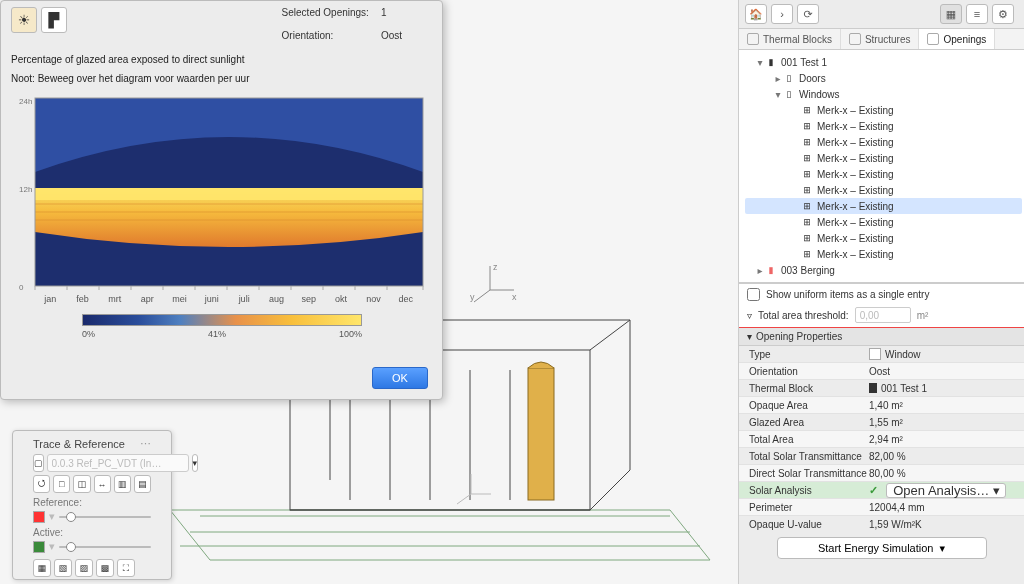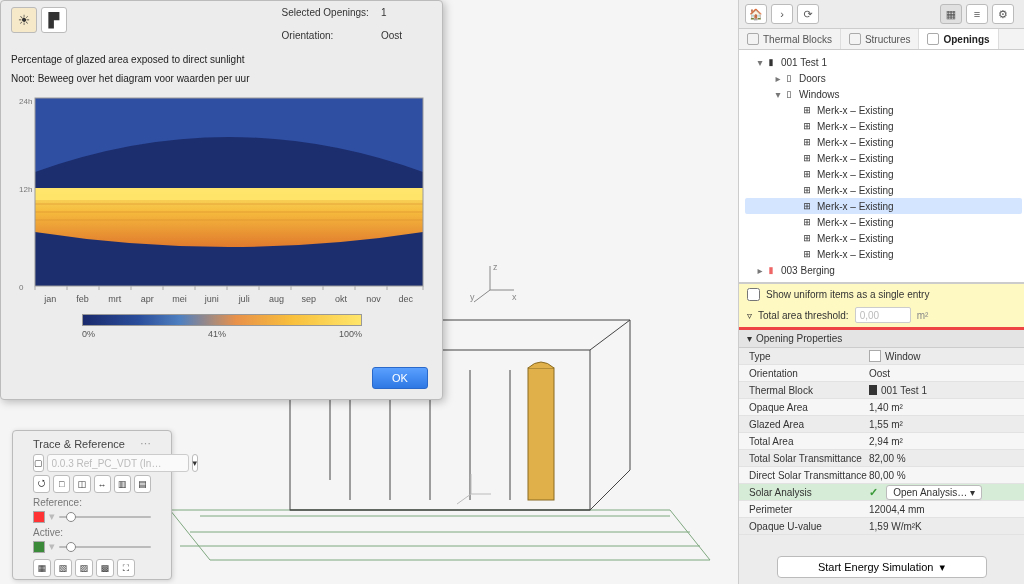--- a/index.html
+++ b/index.html
@@ -73,52 +73,52 @@
     position:absolute; right:0; top:0; width:286px; height:584px;
     background:#ececec; border-left:1px solid #ccc; display:flex; flex-direction:column;
   }
   .sp-head {
     display:flex; align-items:center; padding:4px 6px; border-bottom:1px solid #ccc;
   }
   .sp-head .hbtn{ width:22px;height:20px;border:1px solid #bbb;background:#fff;border-radius:3px;display:flex;align-items:center;justify-content:center;font-size:11px;color:#555;margin-right:4px;}
   .sp-head .spacer{flex:1;}
   .sp-tabs{display:flex;border-bottom:1px solid #ccc;background:#f3f3f3;}
   .sp-tab{flex:0 0 auto;padding:4px 8px;font-size:10px;color:#555;border-right:1px solid #ddd;display:flex;align-items:center;gap:4px;}
-  .sp-tab.active{background:#fff;color:#222;font-weight:700;}
+  .sp-tab.active{background:#fff;color:#222;font-weight:400;}
   .sp-tab .ticon{width:12px;height:12px;border:1px solid #aaa;border-radius:2px;display:inline-block;}
 
   .tree{flex:0 0 auto; max-height:240px; overflow:hidden; padding:4px 2px 4px 6px; background:#fff; border-bottom:1px solid #ccc;}
   .tree-row{display:flex;align-items:center;height:16px;font-size:10px;color:#333;padding-left:4px;border-radius:2px;}
   .tree-row .arrow{width:10px;text-align:center;color:#777;}
   .tree-row .ic{width:12px;height:12px;margin-right:4px;display:inline-flex;align-items:center;justify-content:center;font-size:9px;}
   .tree-row.sel{background:#d4e5ff;}
   .lvl0{padding-left:10px;} .lvl1{padding-left:28px;} .lvl2{padding-left:46px;}
 
-  .uniform{padding:4px 8px;border-top:1px solid #ccc;border-bottom:3px solid #ef4444;background:#fef9c3;font-size:10px;}
+  .uniform{padding:4px 8px;border-top:1px solid #ccc;border-bottom:1px solid #ef4444;background:#ffffff;font-size:10px;}
   .uniform label{display:flex;align-items:center;gap:6px;}
   .uniform-row2{display:flex;align-items:center;gap:6px;margin-top:6px;}
   .uniform-row2 input{width:56px;height:16px;border:1px solid #ccc;border-radius:2px;color:#bbb;padding:0 4px;font-size:10px;}
   .uniform-row2 .unit{color:#888;}
 
   .props-head{padding:3px 8px;font-size:10px;color:#333;display:flex;align-items:center;gap:4px;background:#e4e4e4;border-bottom:1px solid #ccc;}
   .props{flex:1;overflow:hidden;}
   .prop-row{display:flex;align-items:center;height:17px;border-bottom:1px solid #e2e2e2;font-size:10px;}
   .prop-row:nth-child(even){background:#f6f6f6;}
   .prop-key{width:130px;padding-left:10px;color:#333;}
   .prop-val{flex:1;color:#333;display:flex;align-items:center;gap:4px;}
   .prop-val .wic{width:12px;height:12px;border:1px solid #aaa;background:#fff;display:inline-block;}
   .prop-row.hl{background:#d6ecd6 !important;}
   .prop-row.link .prop-val{color:#555;}
   .open-analysis{
-    background:#fff;border:1px solid #bbb;border-radius:3px;font-size:10px;padding:0 6px;height:15px;display:inline-flex;align-items:center;box-shadow:0 1px 0 #ddd;
+    background:#fff;border:1px solid #bbb;border-radius:3px;font-size:13px;padding:0 6px;height:15px;display:inline-flex;align-items:center;box-shadow:0 1px 0 #ddd;
   }
   .check{color:#3a9a3a;font-size:11px;font-weight:bold;margin-right:4px;}
 
   .start-sim{
-    margin:6px auto 6px auto; display:block; width:210px; height:22px;
+    margin:6px auto 25px auto; display:block; width:210px; height:22px;
     background:#fff; border:1px solid #bbb; border-radius:4px; font-size:11px;
   }
 
   .faint{color:#bbb;}
 </style>
 </head>
 <body>
 
 <div class="viewport">
   <svg viewBox="0 0 600 310">

